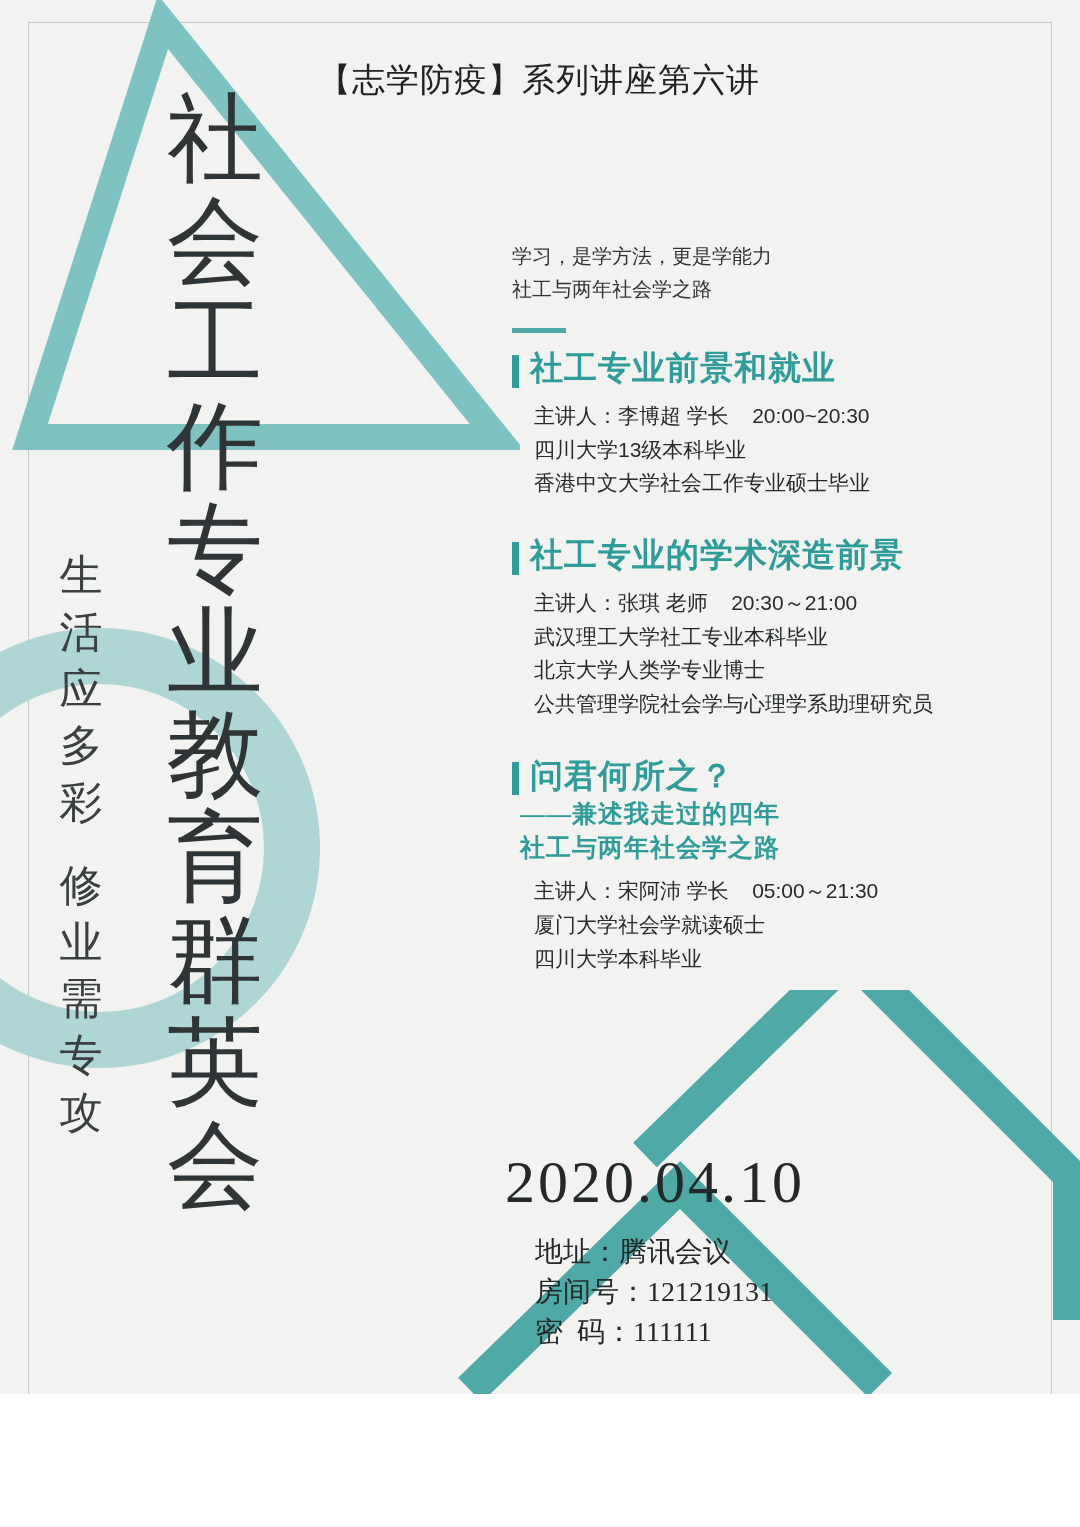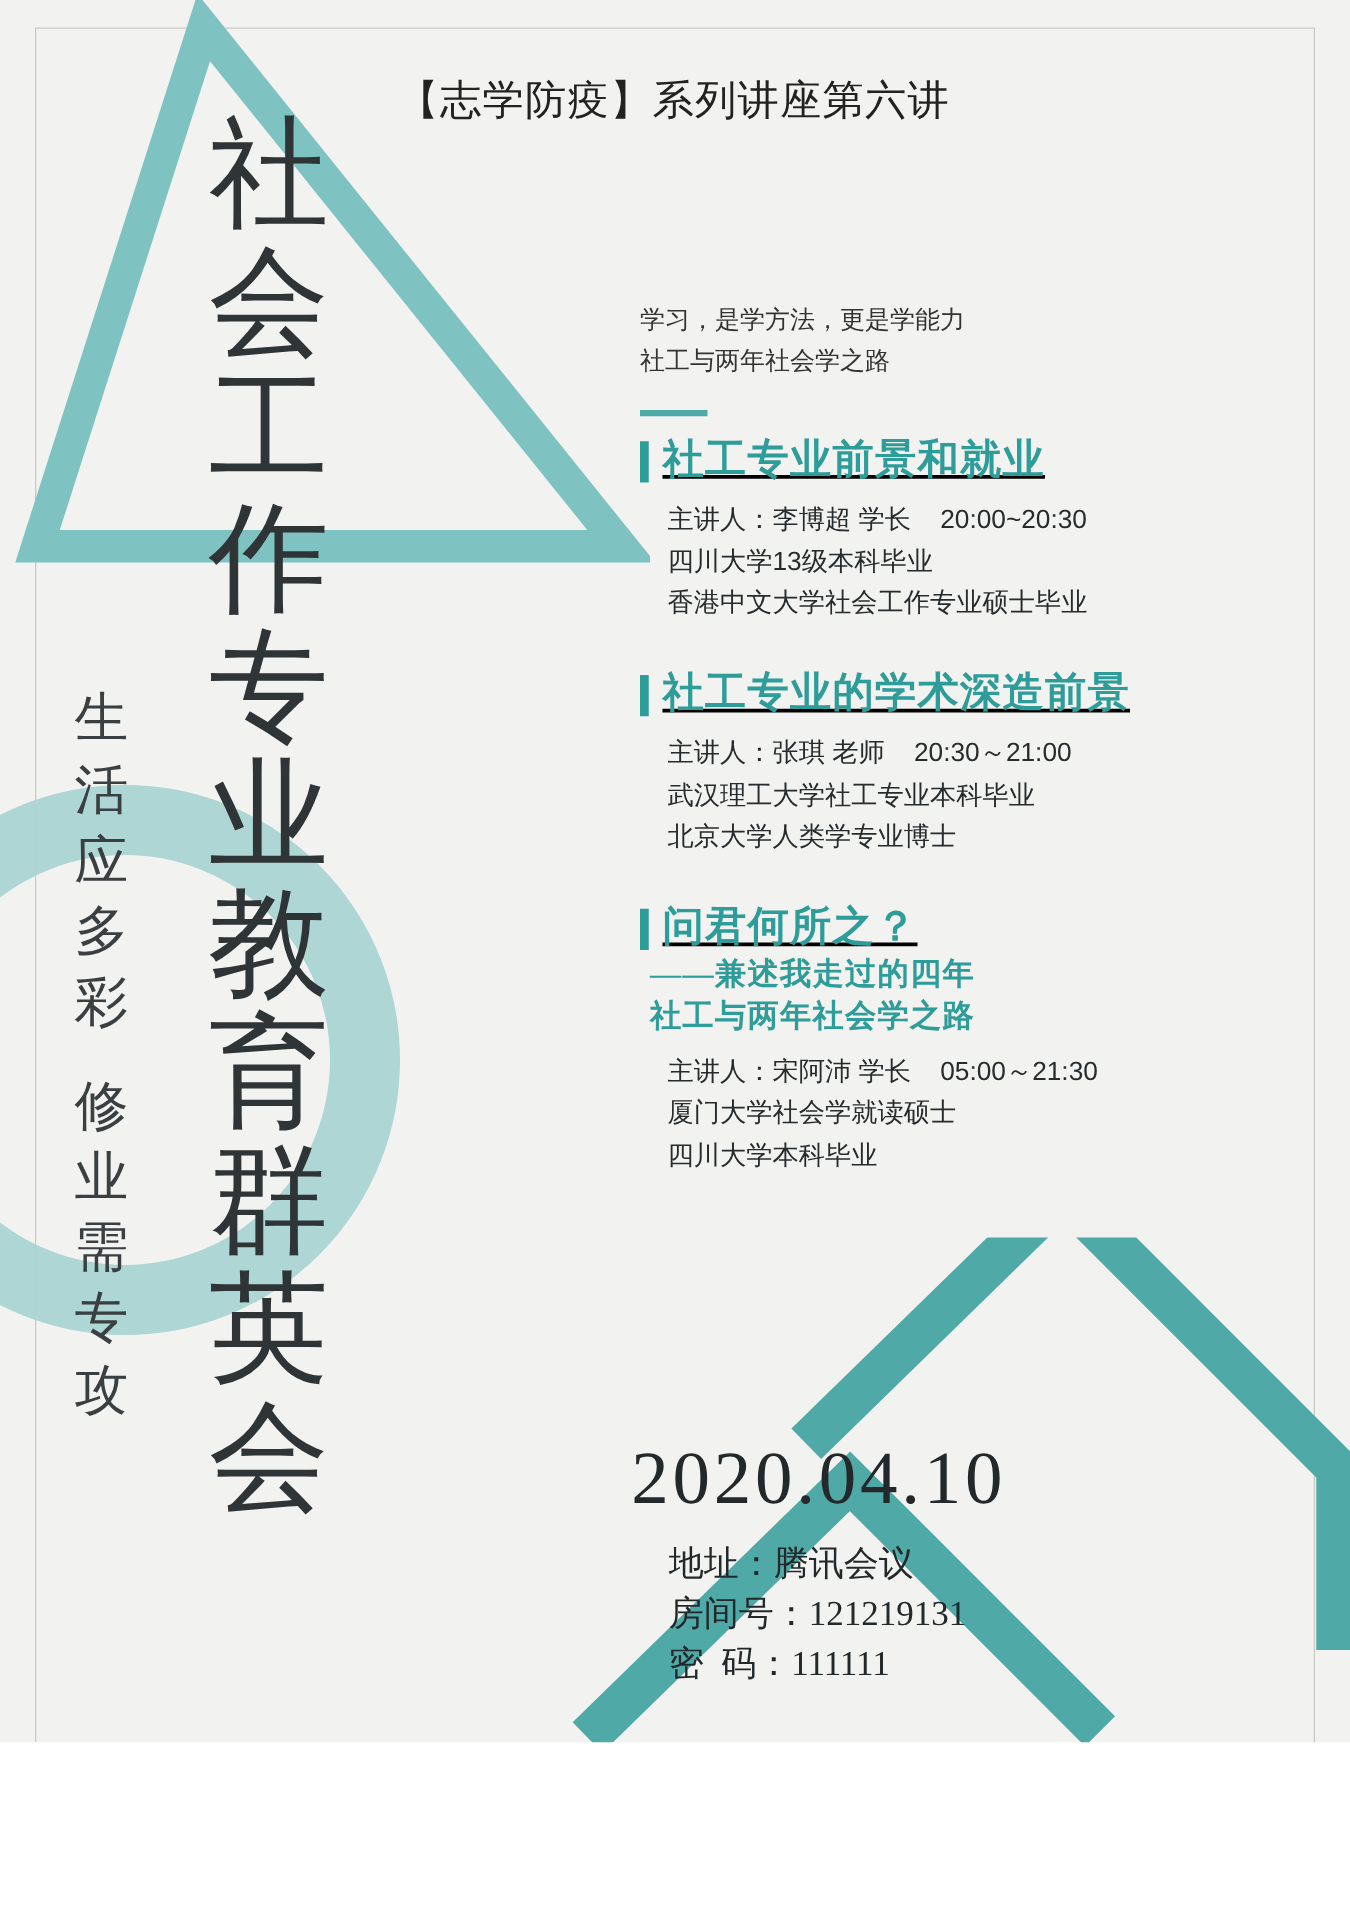--- a/index.html
+++ b/index.html
@@ -97,22 +97,21 @@
   }
   .rule {
     width: 54px;
     height: 5px;
     background: #4fa9a6;
     margin: 22px 0 14px 0;
   }
   .session { margin-bottom: 34px; }
   .s-title-wrap {
     display: flex;
-    align-items: flex-start;
-    text-decoration: underline;
+    align-items: center;
   }
   .bar {
     width: 7px;
     height: 33px;
     background: #2e9d9a;
     margin-right: 11px;
     margin-top: 6px;
     flex: none;
   }
   .s-title {
@@ -234,20 +233,21 @@
 
     <div class="session">
       <div class="s-title-wrap">
         <div class="bar"></div>
         <div class="s-title">社工专业的学术深造前景</div>
       </div>
       <div class="s-lines">
         <div>主讲人：张琪 老师    20:30～21:00</div>
         <div>武汉理工大学社工专业本科毕业</div>
         <div>北京大学人类学专业博士</div>
+        <div>公共管理学院社会学与心理学系助理研究员</div>
       </div>
     </div>
 
     <div class="session">
       <div class="s-title-wrap">
         <div class="bar"></div>
         <div class="s-title">问君何所之？</div>
       </div>
       <div class="s-title2">——兼述我走过的四年</div>
       <div class="s-title2">社工与两年社会学之路</div>

